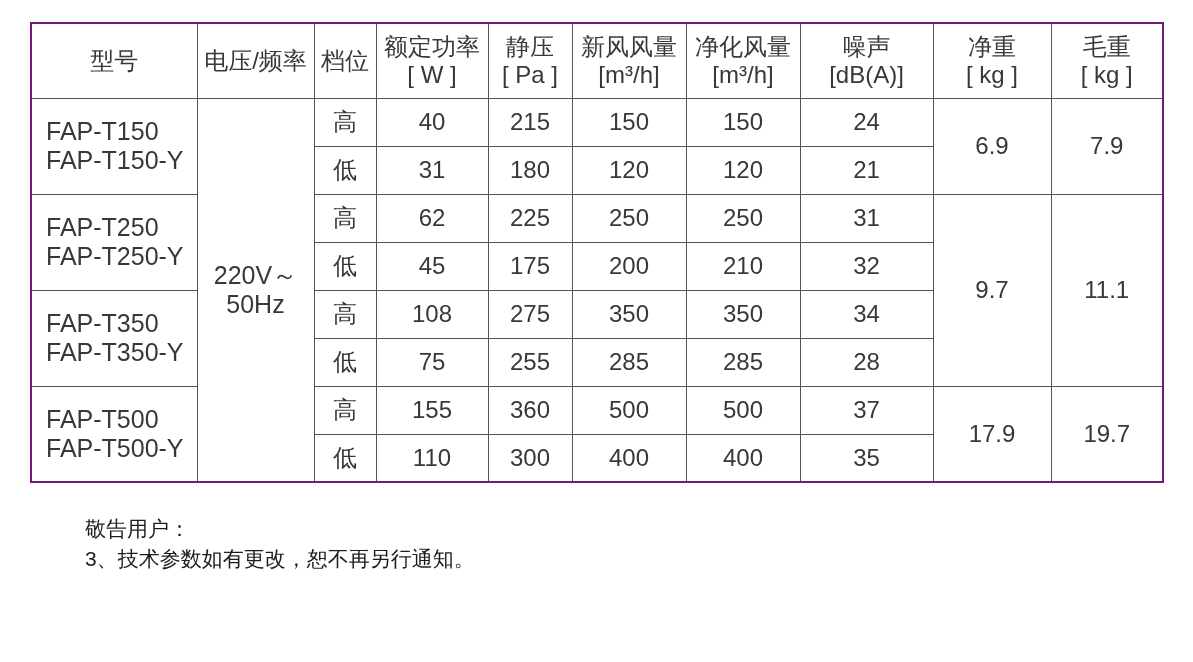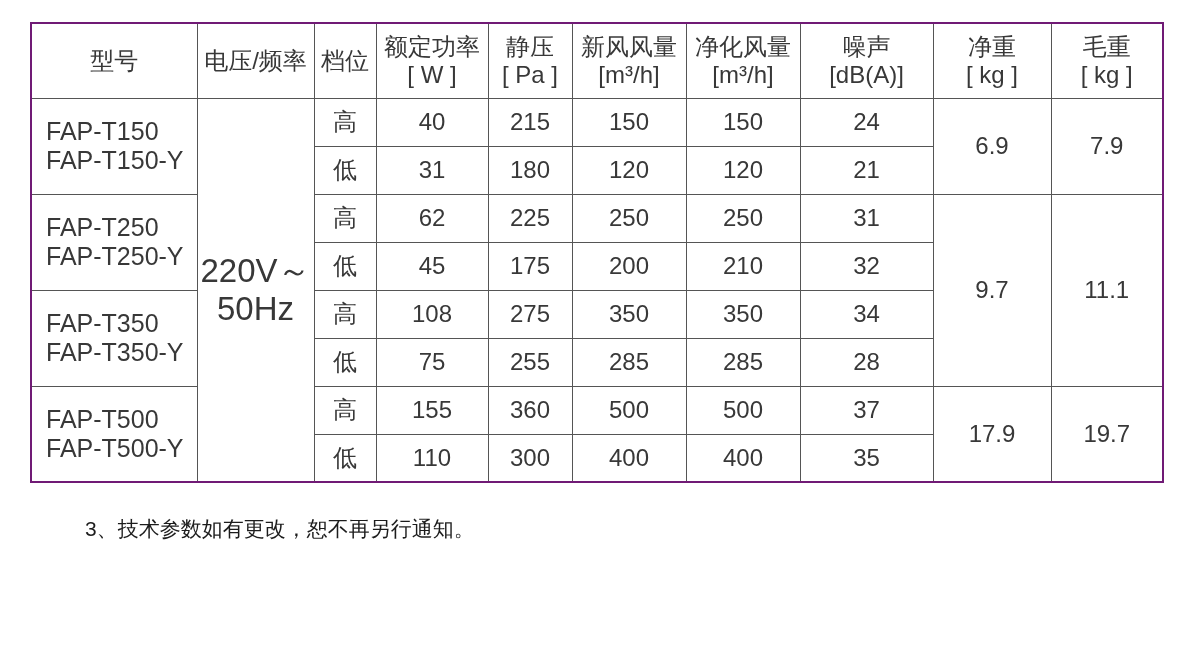--- a/index.html
+++ b/index.html
@@ -38,21 +38,21 @@
   .spec-table thead tr { height: 75px; }
   .spec-table tbody tr { height: 48px; }
   .h-label, .h-unit { display: block; }
   .model-cell {
     text-align: left !important;
     padding-left: 14px !important;
     font-size: 25px;
     margin-top: 36px;
   }
   .model-line { display: block; }
-  .voltage-cell { font-size: 33px; }
+  .voltage-cell { font-size: 25px; }
   .voltage-line { display: block; }
   .notes {
     position: absolute;
     left: 85px;
     top: 514px;
     color: #1c1c1c;
     font-size: 21px;
     line-height: 30px;
     white-space: nowrap;
   }
@@ -212,16 +212,17 @@
         <td>110</td>
         <td>300</td>
         <td>400</td>
         <td>400</td>
         <td>35</td>
       </tr>
     </tbody>
   </table>
 
   <div class="notes">
+    <div>敬告用户：</div>
     <div>3、技术参数如有更改，恕不再另行通知。</div>
   </div>
 
 </div>
 
 </body></html>

